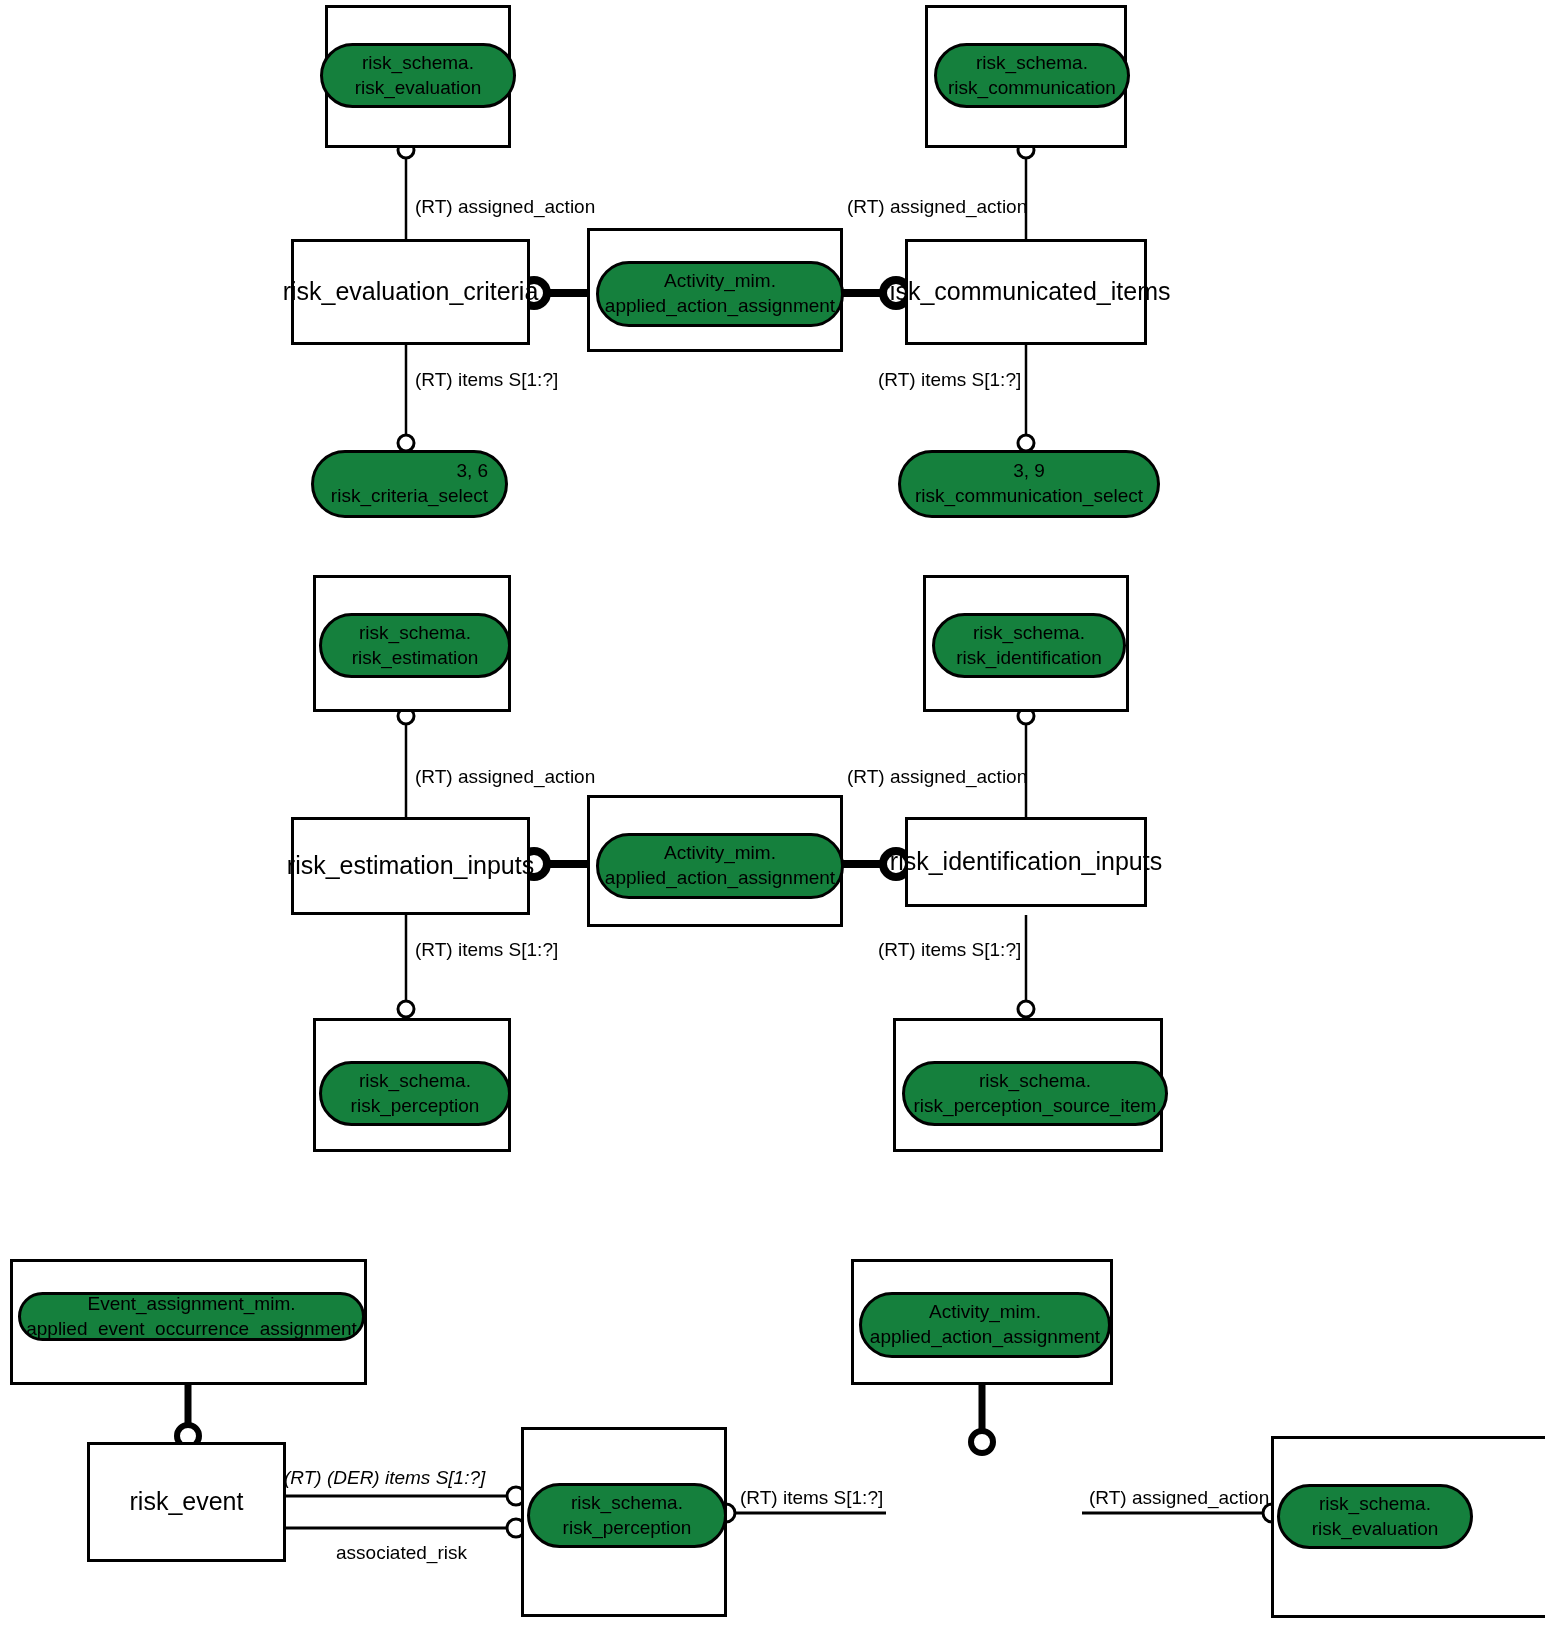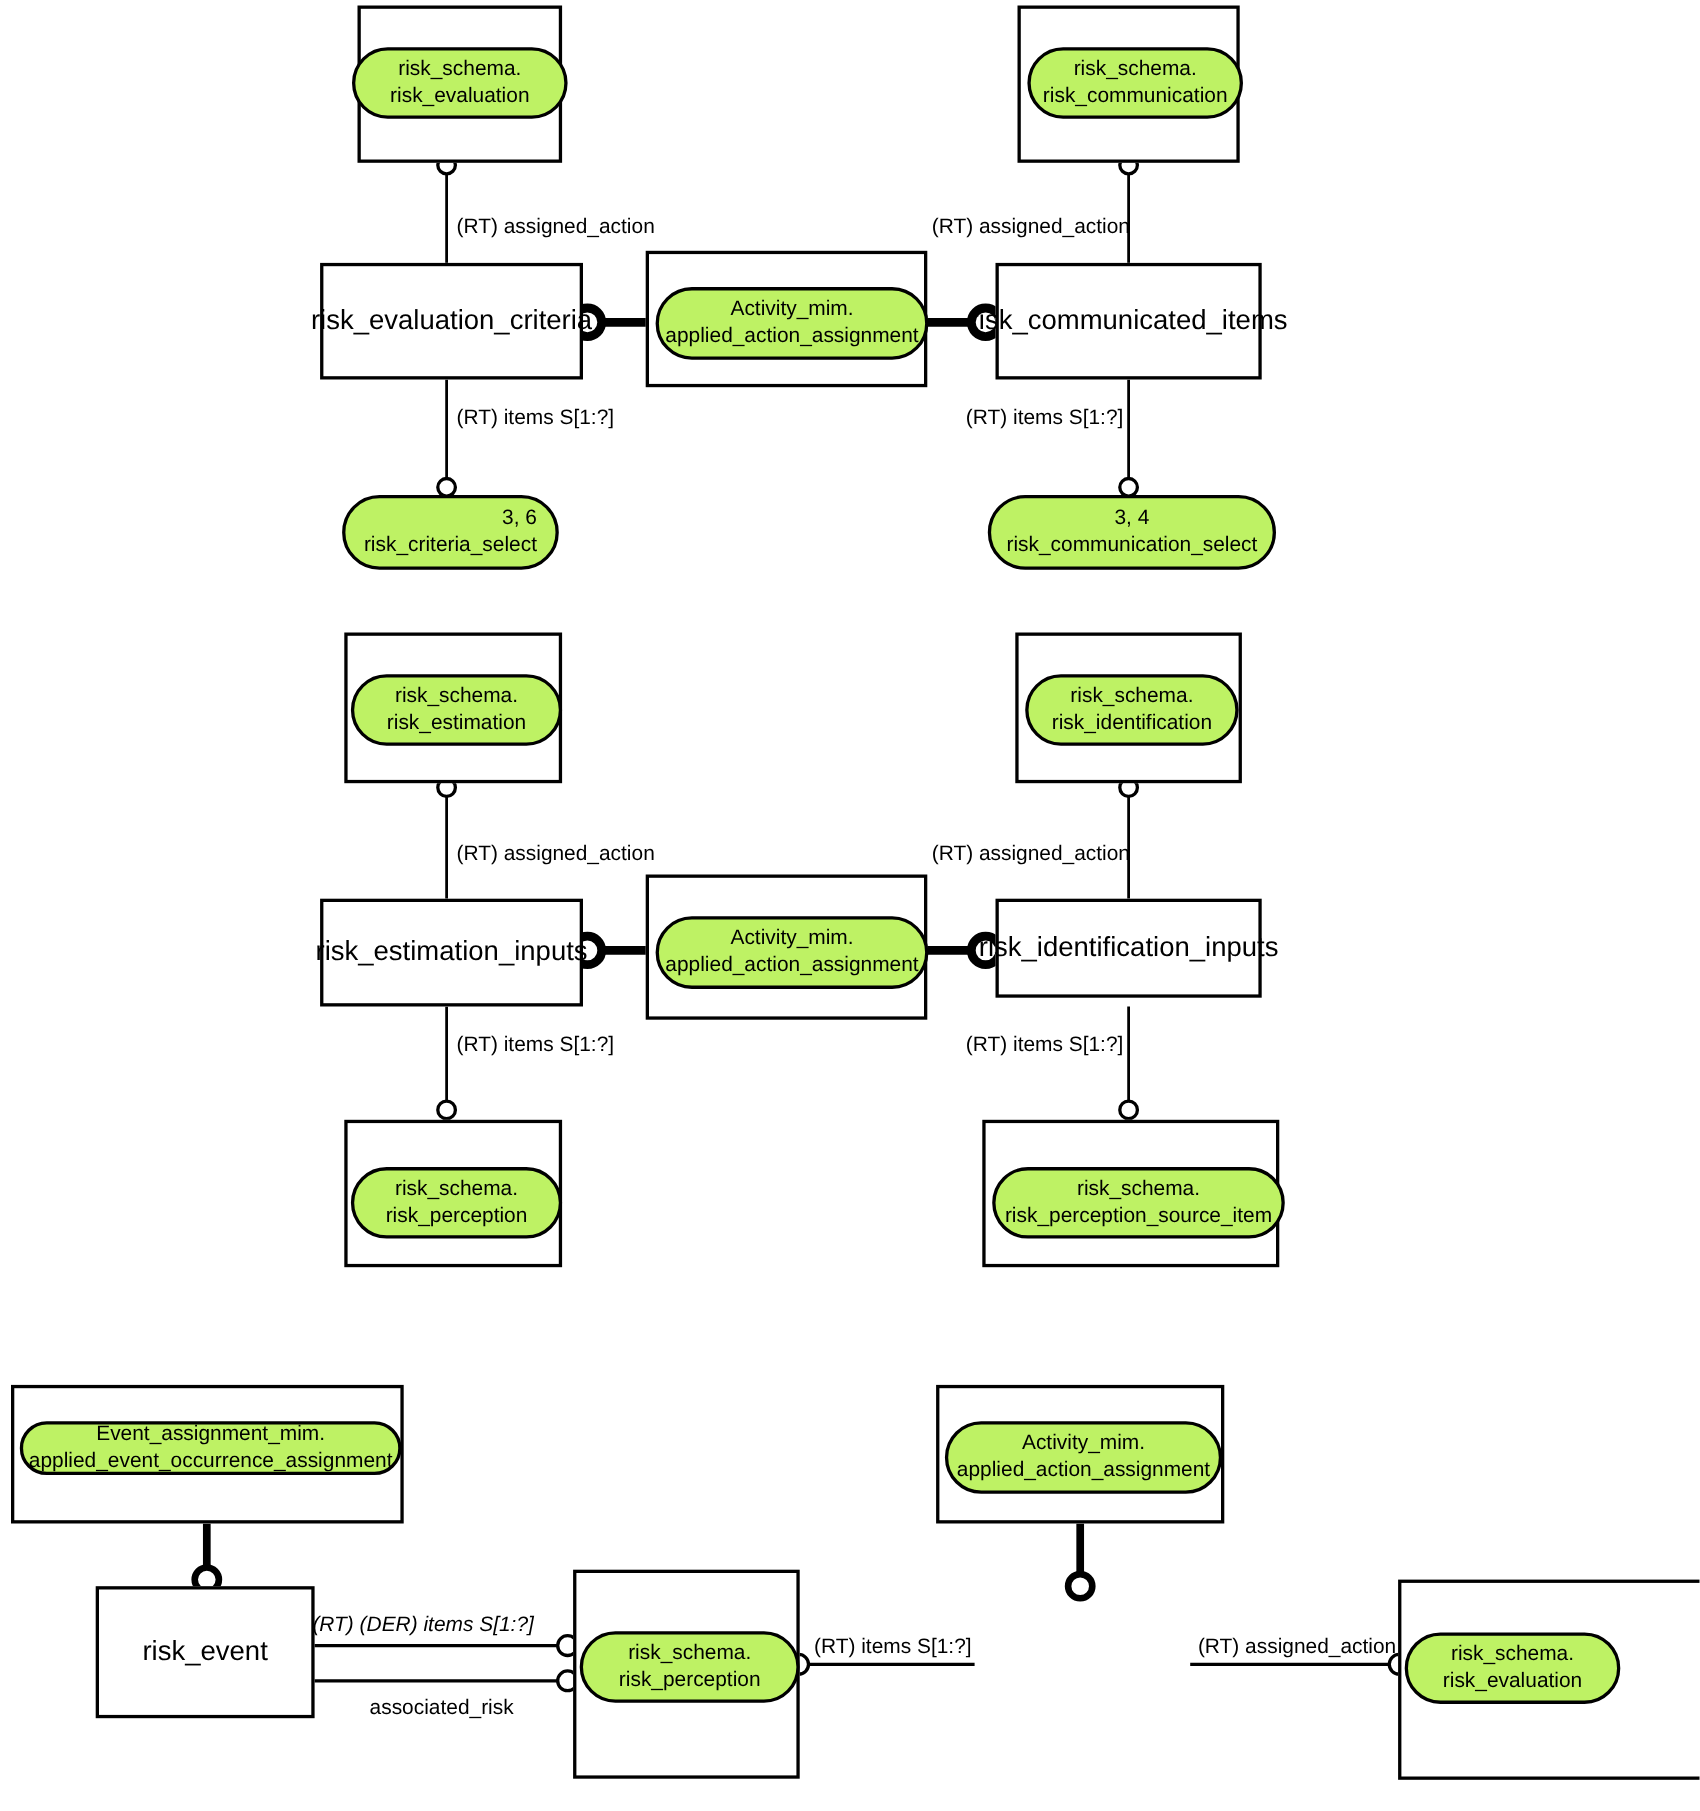--- a/index.html
+++ b/index.html
@@ -26,21 +26,21 @@
     display:flex;align-items:center;justify-content:center;
     font-size:25px;
     text-align:center;
     line-height:1.25;
   }
   
   .capsule{
     position:absolute;
     border:3px solid #000;
     border-radius:999px;
-    background:#bef264;
+    background:#15803d;
     box-sizing:border-box;
     display:flex;align-items:center;justify-content:center;
     font-size:19px;
     text-align:center;
     line-height:1.3;
     white-space:nowrap;
   }
   .capsule .ln, .entity-box .ln{display:block;}
 
   
@@ -157,21 +157,21 @@
 
   <div class="capsule" style="left:311px;top:450px;width:197px;height:68px;text-align:right;">
     <div>
       <span class="ln">3, 6</span>
       <span class="ln">risk_criteria_select</span>
     </div>
   </div>
 
   <div class="capsule" style="left:898px;top:450px;width:262px;height:68px;">
     <div>
-      <span class="ln">3, 4</span>
+      <span class="ln">3, 9</span>
       <span class="ln">risk_communication_select</span>
     </div>
   </div>
 
   <div class="ref-box" style="left:313px;top:575px;width:198px;height:137px;">
     <div class="capsule" style="left:3px;top:35px;width:192px;height:65px;">
       <div>
         <span class="ln">risk_schema.</span>
         <span class="ln">risk_estimation</span>
       </div>

